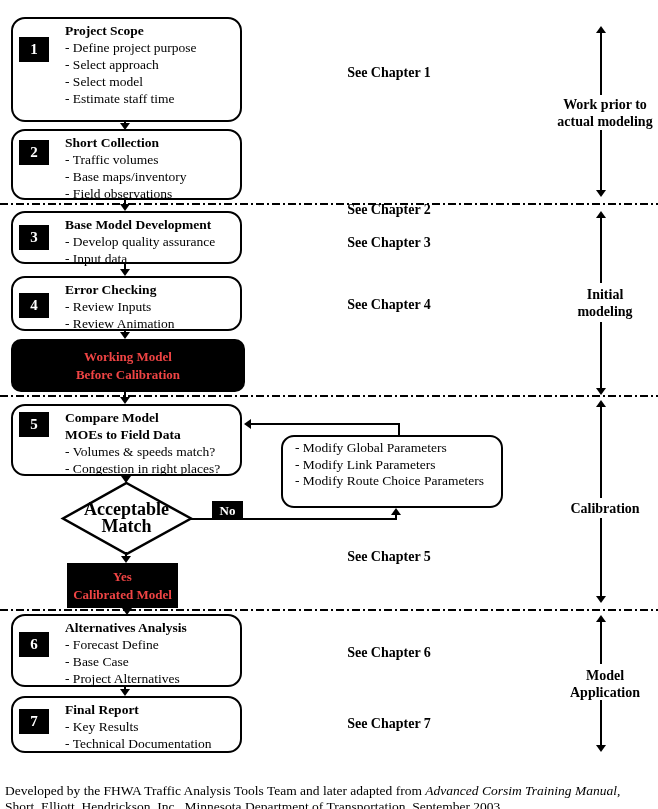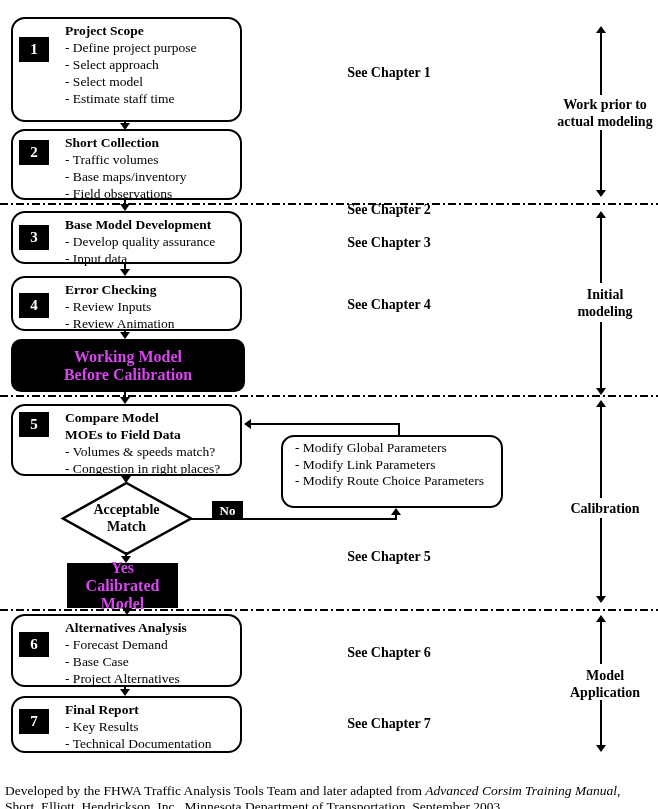--- a/index.html
+++ b/index.html
@@ -9,23 +9,23 @@
   
   .box{position:absolute;left:11px;width:231px;border:2px solid #000;border-radius:14px;
        background:#fff;box-sizing:border-box;display:flex;}
   .numcol{flex:none;width:52px;padding-left:6px;box-sizing:border-box;}
   .numsq{width:30px;height:25px;background:#000;color:#fff;font-weight:bold;font-size:15px;
          display:flex;align-items:center;justify-content:center;}
   .textcol{padding-top:3px;font-size:13.5px;line-height:17px;white-space:nowrap;}
   .btitle{font-weight:bold;white-space:pre-line;}
 
   
-  .blackbox{position:absolute;background:#000;color:#d946ef;font-weight:bold;text-align:center;
+  .blackbox{position:absolute;background:#000;color:#ef4444;font-weight:bold;text-align:center;
             white-space:pre-line;display:flex;align-items:center;justify-content:center;
-            font-size:16px;line-height:18px;}
+            font-size:13px;line-height:18px;}
 
   
   .adjbox{position:absolute;left:281px;top:435px;width:222px;height:73px;border:2px solid #000;
           border-radius:13px;background:#fff;box-sizing:border-box;padding:3px 0 0 12px;
           font-size:13.5px;line-height:16.5px;white-space:nowrap;}
 
   
   .vline{position:absolute;width:2px;background:#000;}
   .hline{position:absolute;height:2px;background:#000;}
   .arr-down{position:absolute;width:0;height:0;border-left:5px solid transparent;
@@ -39,21 +39,21 @@
   .divider{position:absolute;left:0;width:658px;height:2px;
            background:repeating-linear-gradient(90deg,#000 0 8px,transparent 8px 11px,#000 11px 13px,transparent 13px 16px);}
 
   
   .chapter{position:absolute;left:314px;width:150px;text-align:center;font-weight:bold;font-size:14px;}
   .phase{position:absolute;left:535px;width:140px;text-align:center;font-weight:bold;
          font-size:14px;line-height:17px;white-space:pre-line;background:#fff;}
 
   
   .diamond-label{position:absolute;left:63px;top:501px;width:127px;text-align:center;
-                 font-weight:bold;font-size:14px;line-height:17px;white-space:pre-line;}
+                 font-weight:bold;font-size:18px;line-height:17px;white-space:pre-line;}
   .nobox{position:absolute;left:212px;top:501px;width:31px;height:19px;background:#000;color:#fff;
          font-weight:bold;font-size:13px;display:flex;align-items:center;justify-content:center;}
 
   .footer{position:absolute;left:5px;top:769px;width:620px;font-size:13.5px;line-height:16px;}
   .it{font-style:italic;}
 </style>
 </head>
 <body>
 
 <div id="page">
@@ -138,21 +138,21 @@
     <div>- Modify Link Parameters</div>
     <div>- Modify Route Choice Parameters</div>
   </div>
 
   <div class="box" style="top:614px;height:73px;">
     <div class="numcol">
       <div class="numsq" style="margin-top:16px;">6</div>
     </div>
     <div class="textcol">
       <div class="btitle">Alternatives Analysis</div>
-      <div>- Forecast Demand</div>
+      <div>- Forecast Define</div>
       <div>- Base Case</div>
       <div>- Project Alternatives</div>
     </div>
   </div>
 
   <div class="box" style="top:696px;height:57px;">
     <div class="numcol">
       <div class="numsq" style="margin-top:11px;">7</div>
     </div>
     <div class="textcol">

